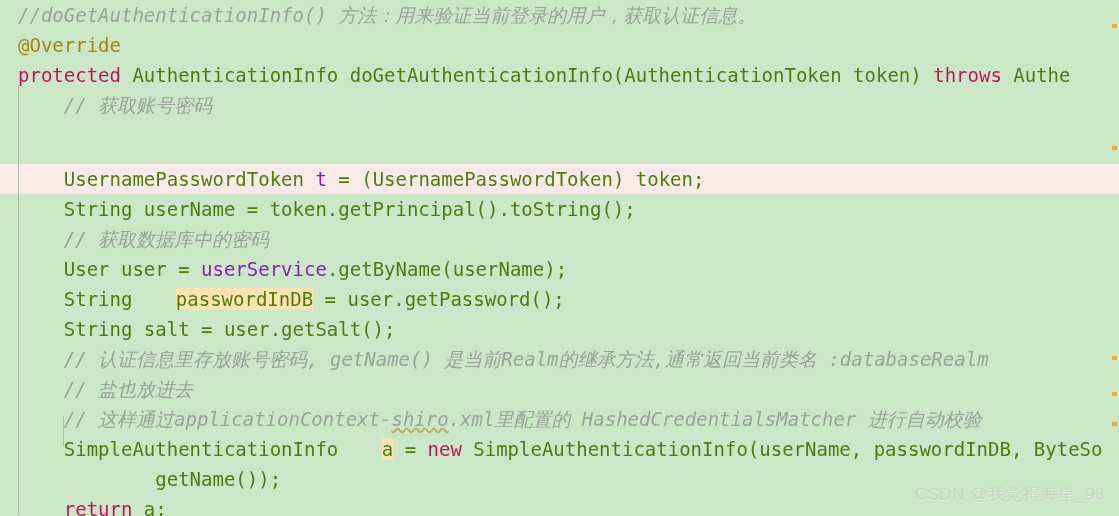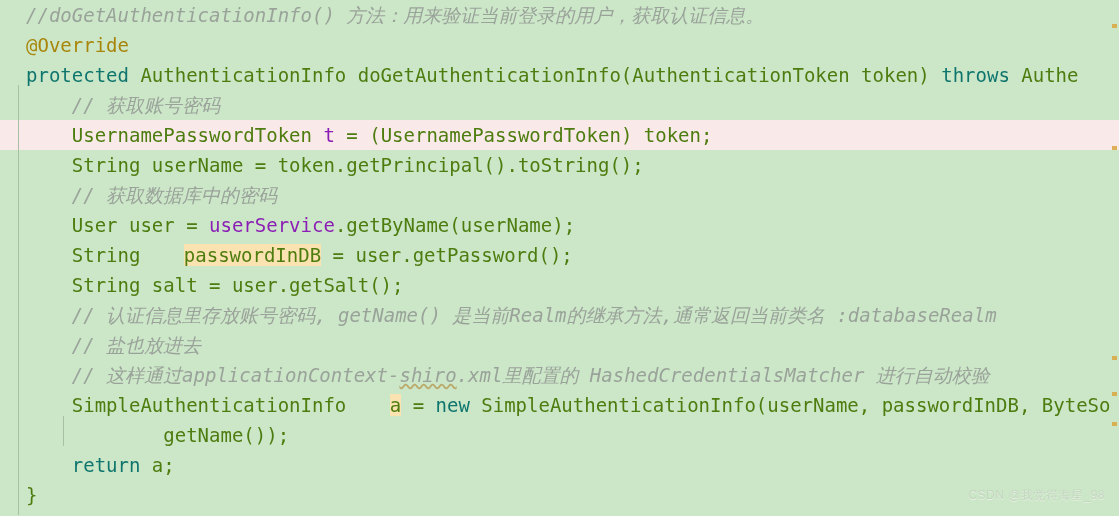--- a/index.html
+++ b/index.html
@@ -27,41 +27,42 @@
     left: 0; top: 0;
     width: 1119px;
     height: 516px;
     white-space: pre;
   }
 
   .line {
     position: relative;
     height: 30px;
     line-height: 30px;
-    padding-left: 26px;
+    padding-left: 18px;
     white-space: pre;
     box-sizing: border-box;
   }
   .line.highlight-row {
     background: #f9e9e8;
+    margin-top: 44px;
   }
 
   
   .indent-guide {
     position: absolute;
     width: 1px;
     background: #a9bfa5;
     pointer-events: none;
   }
   .indent-guide.g1 { left: 18px; top: 85px; height: 430px; }
   .indent-guide.g2 { left: 63px; top: 416px; height: 30px; }
 
   
   .cmt      { color: #9aa39a; font-style: italic; }
-  .kw       { color: #0f766e; }
+  .kw       { color: #be185d; }
   .anno     { color: #a8860b; margin-top: 40px; }
   .mname    { color: #4d7c0f; }
   .field    { color: #8b1fb5; }
   .plain    { color: #4d7c0f; }
   .sel      { background: #fae3b0; margin-left: 32px; }
   .squiggle {
     text-decoration: underline wavy #b9a96a;
     text-decoration-skip-ink: none;
     text-align: right;
   }
@@ -75,21 +76,21 @@
     background: #d9a43c;
     opacity: .85;
   }
 
   
   .watermark {
     position: absolute;
     right: 14px;
     bottom: 6px;
     font-family: "Liberation Sans", "DejaVu Sans", sans-serif;
-    font-size: 12px;
+    font-size: 17px;
     color: #c3d6bf;
     text-shadow: 0 1px 0 #e6f0e3;
     letter-spacing: .5px;
     user-select: none;
     pointer-events: none;
   }
 </style>
 </head>
 <body>
 

